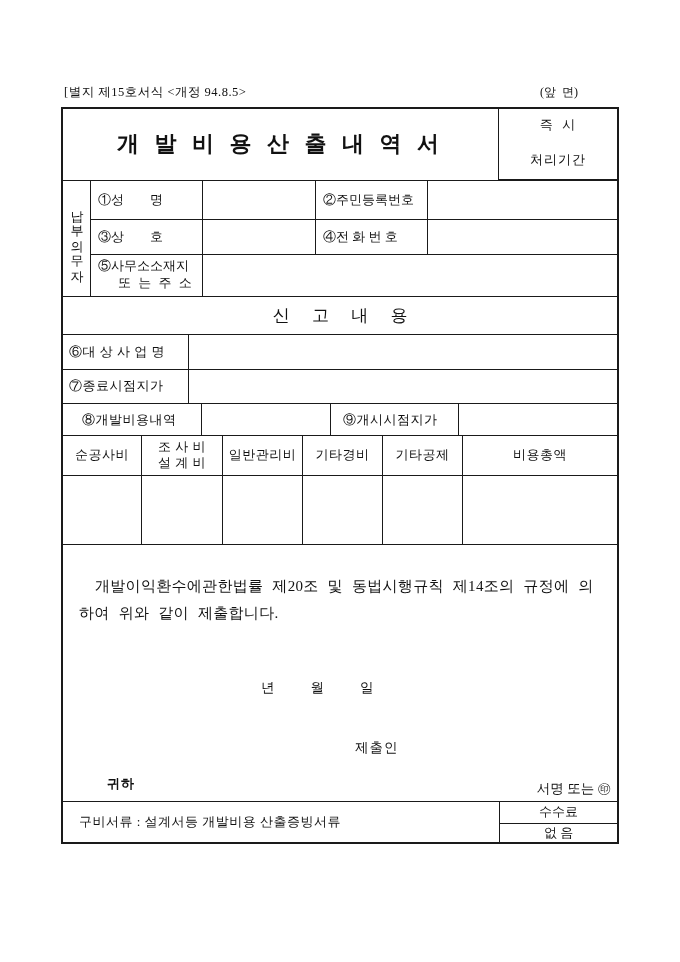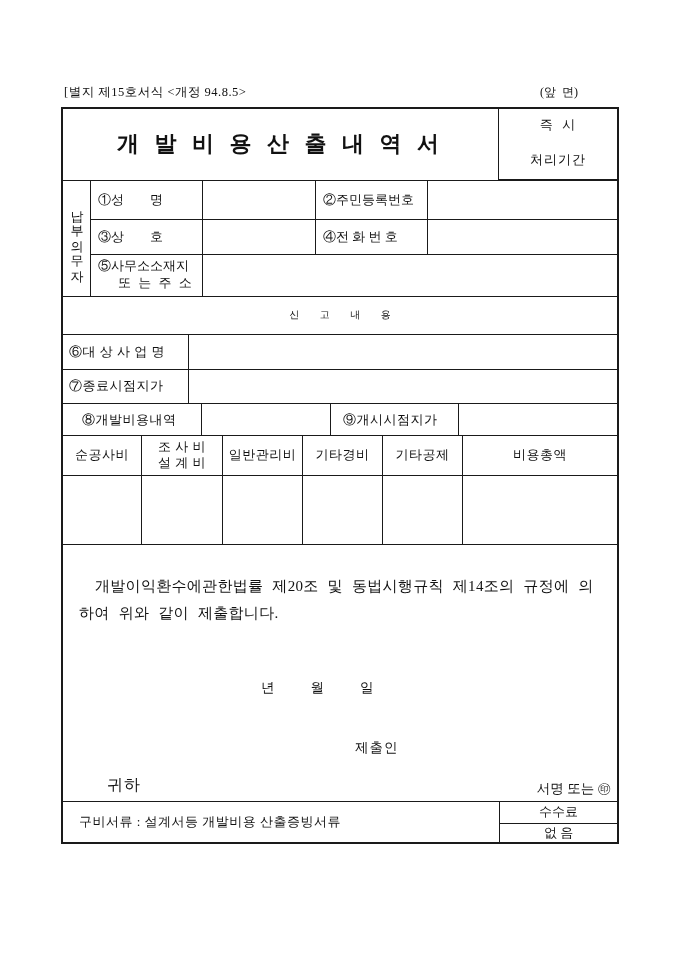--- a/index.html
+++ b/index.html
@@ -43,21 +43,21 @@
     width:28px; display:flex; align-items:center; justify-content:center;
     writing-mode:vertical-rl; text-orientation:upright; letter-spacing:2px; font-size:13px;
   }
   .payer-grid { flex:1; display:grid; grid-template-columns:112px 113px 112px 1fr; grid-template-rows:39px 35px 1fr; }
   .cell { display:flex; align-items:center; }
   .lbl { padding-left:7px; white-space:pre; }
   .addr-lbl { flex-direction:column; align-items:flex-start; justify-content:center; line-height:1.3; }
   .addr-line2 { padding-left:20px; letter-spacing:2px; }
 
   
-  .report-header { height:38px; display:flex; align-items:center; justify-content:center; word-spacing:18px; white-space:pre; font-size:10px; }
+  .report-header { height:38px; display:flex; align-items:center; justify-content:center; word-spacing:18px; white-space:pre; font-size:17px; }
   .rrow { display:flex; }
   .r6,.r7 { height:35px; }
   .r8 { height:32px;padding-left:13px; }
   .rlbl { width:126px; display:flex; align-items:center; padding-left:6px; white-space:pre; letter-spacing:0.5px; }
   .rval { flex:1; }
   .r8 .v1 { width:129px; flex:none; }
   .r8 .l2 { width:128px; padding-left:12px; }
 
   
   .cost-grid { display:grid; grid-template-columns:79px 81px 80px 80px 80px 1fr; }
@@ -68,21 +68,21 @@
 
   
   .free { position:relative; height:258px; }
   .declaration {
     position:absolute; left:16px; right:12px; top:28px;
     font-size:15px; line-height:1.75; text-indent:16px; word-spacing:5px; letter-spacing:0.3px;
   }
   .date-line { position:absolute; left:198px; top:134px; display:inline-flex; gap:36px; font-size:13.5px; }
   .submitter { position:absolute; left:292px; top:194px; font-size:13.5px; letter-spacing:1px; }
   .sign { position:absolute; right:6px; top:194px; font-size:13.5px; white-space:pre;margin-top:41px; }
-  .recipient { position:absolute; left:44px; top:230px; font-size:16px; letter-spacing:1px; }
+  .recipient { position:absolute; left:44px; top:230px; font-size:13px; letter-spacing:1px;font-weight:bold; }
 
   
   .bottom-row { display:flex; flex:1; }
   .docs-cell { width:437px; display:flex; align-items:center; padding-left:16px; white-space:pre; letter-spacing:0.5px; }
   .fee-col { flex:1; display:flex; flex-direction:column; }
   .fee-cell { height:22px; display:flex; align-items:center; justify-content:center; white-space:pre; }
   .fee-cell:last-child { flex:1; }
 </style>
 </head>
 <body>

